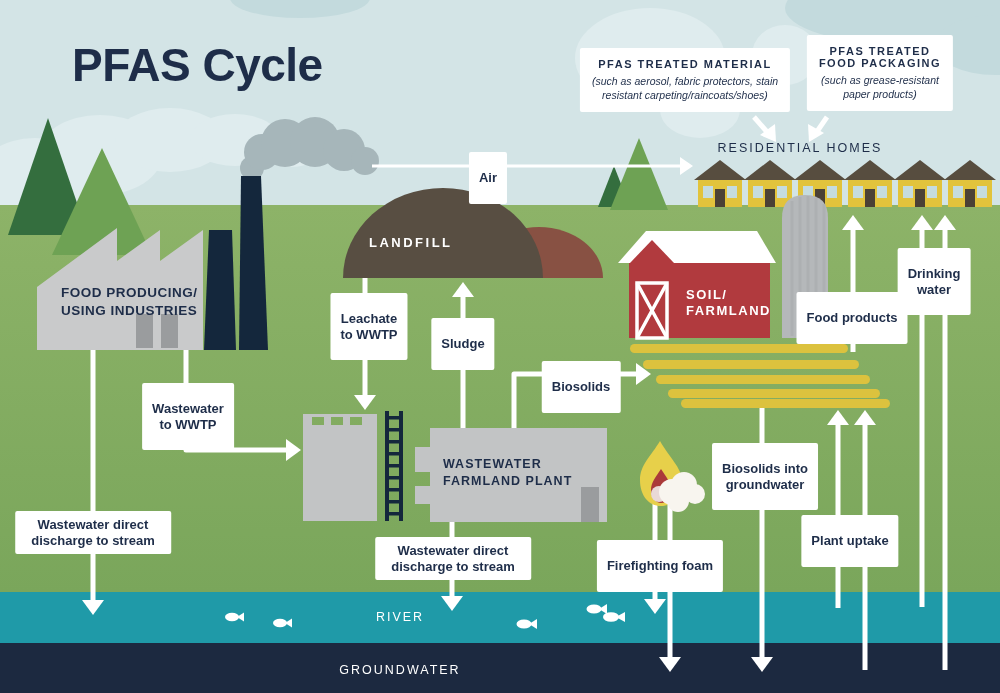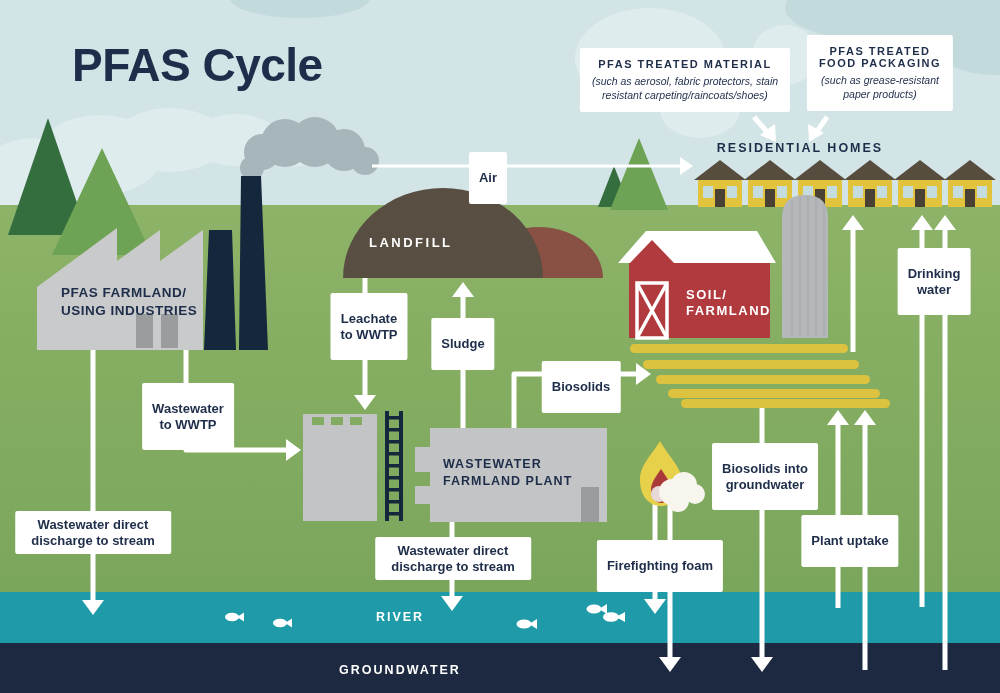--- a/index.html
+++ b/index.html
@@ -9,21 +9,21 @@
   }
   #scene { position:absolute; left:0; top:0; }
   .lbl {
     position:absolute; background:#ffffff; color:#1e2d49;
     font-weight:bold; font-size:13px; line-height:1.2; text-align:center;
     padding:18px 10px; transform:translateX(-50%); border-radius:2px;
   }
   .lbl span { display:block; white-space:nowrap; }
   .lbl.sm { font-size:13px; padding:6px 16px; }
   .banner {
-    position:absolute; color:#1e2d49; font-weight:bold; font-size:12.5px;
+    position:absolute; color:#1e2d49; font-weight:normal; font-size:12.5px;
     letter-spacing:2px; white-space:nowrap; transform:translateX(-50%);
   }
   .banner.white { color:#ffffff; }
   .bldg-txt {
     position:absolute; color:#1e2d49; font-weight:bold; font-size:13px;
     line-height:1.35; letter-spacing:0.5px;
   }
   .bldg-txt span { display:block; white-space:nowrap; }
   .bldg-txt.white { color:#ffffff; letter-spacing:1.5px; font-size:13px; }
   #title {
@@ -321,21 +321,21 @@
   </div>
   <div class="cs">
     <span>(such as grease-resistant</span>
     <span>paper products)</span>
   </div>
 </div>
 
 <div class="banner" style="left:800px; top:141px;">RESIDENTIAL HOMES</div>
 
 <div class="bldg-txt" style="left:61px; top:284px; font-size:13.5px;">
-  <span>PFAS FARMLAND/</span>
+  <span>FOOD PRODUCING/</span>
   <span>USING INDUSTRIES</span>
 </div>
 
 <div class="bldg-txt white" style="left:369px; top:234px; letter-spacing:2.5px;">
   <span>LANDFILL</span>
 </div>
 
 <div class="bldg-txt white" style="left:686px; top:287px; font-size:13px; line-height:1.25;">
   <span>SOIL/</span>
   <span>FARMLAND</span>
@@ -361,20 +361,23 @@
 
 <div class="lbl" style="left:188px; top:383px;">
   <span>Wastewater</span>
   <span>to WWTP</span>
 </div>
 
 <div class="lbl" style="left:581px; top:361px;">
   <span>Biosolids</span>
 </div>
 
+<div class="lbl" style="left:852px; top:292px;">
+  <span>Food products</span>
+</div>
 
 <div class="lbl" style="left:934px; top:248px;">
   <span>Drinking</span>
   <span>water</span>
 </div>
 
 <div class="lbl" style="left:765px; top:443px;">
   <span>Biosolids into</span>
   <span>groundwater</span>
 </div>

